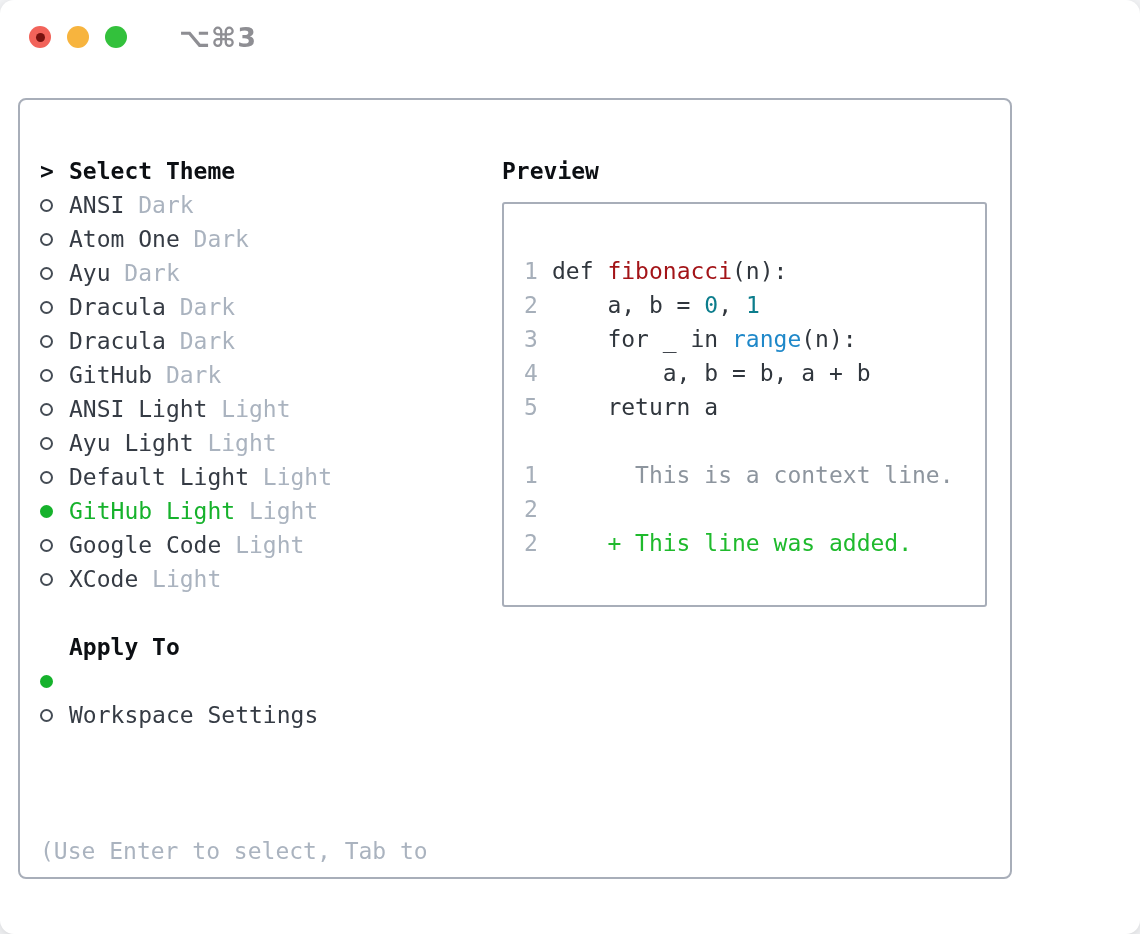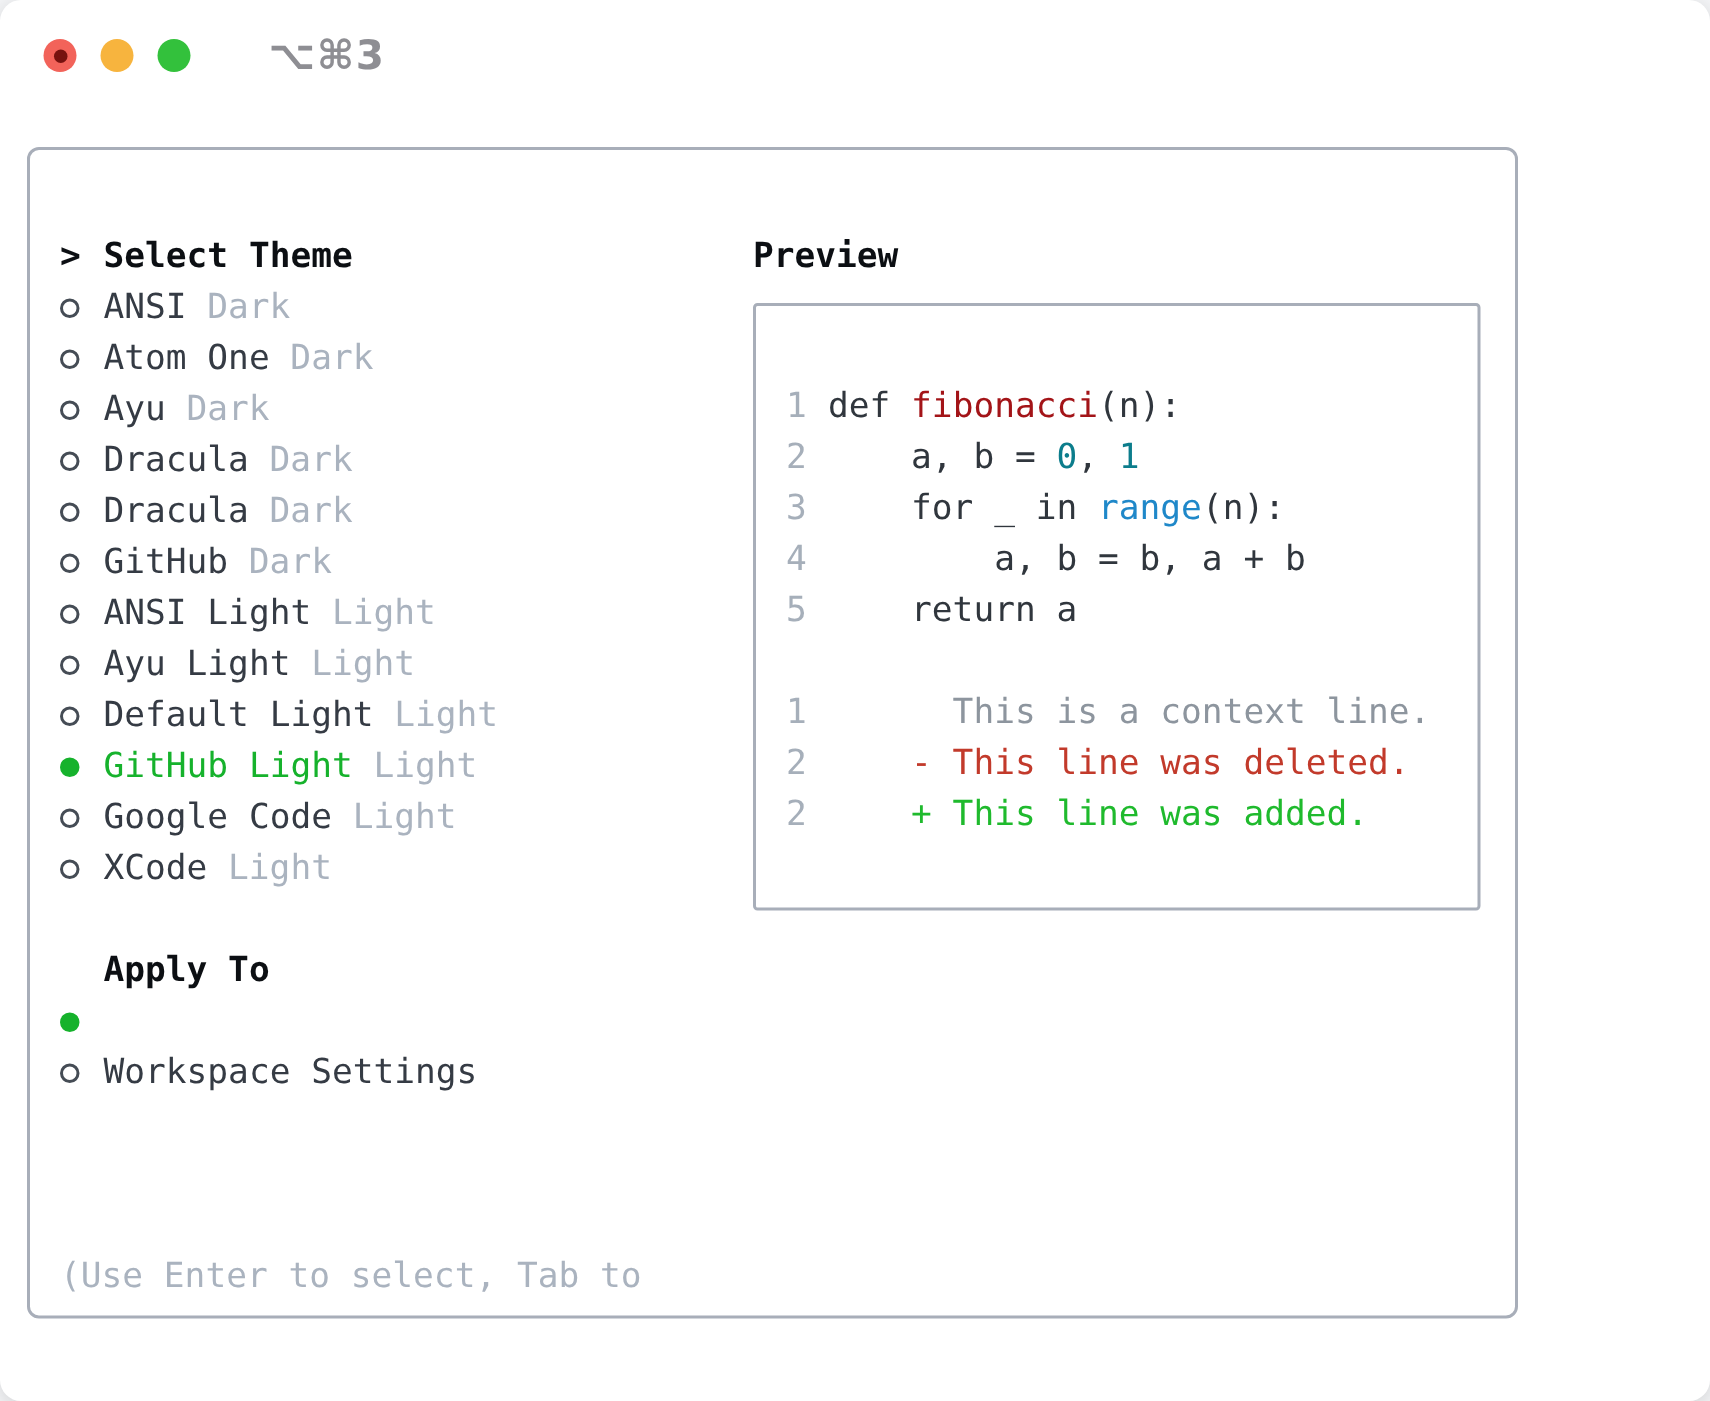--- a/index.html
+++ b/index.html
@@ -232,21 +232,20 @@
             </div>
             <div class="code-row">
               <span class="lineno"></span>
             </div>
             <div class="code-row">
               <span class="lineno">1</span>
               <span class="seg c-ctx">      This is a context line.</span>
             </div>
             <div class="code-row">
               <span class="lineno">2</span>
-              <span class="seg c-del">    - This line was deleted.</span>
             </div>
             <div class="code-row">
               <span class="lineno">2</span>
               <span class="seg c-add">    + This line was added.</span>
             </div>
           </div>
       </div>
     </div>
 
   </div>

